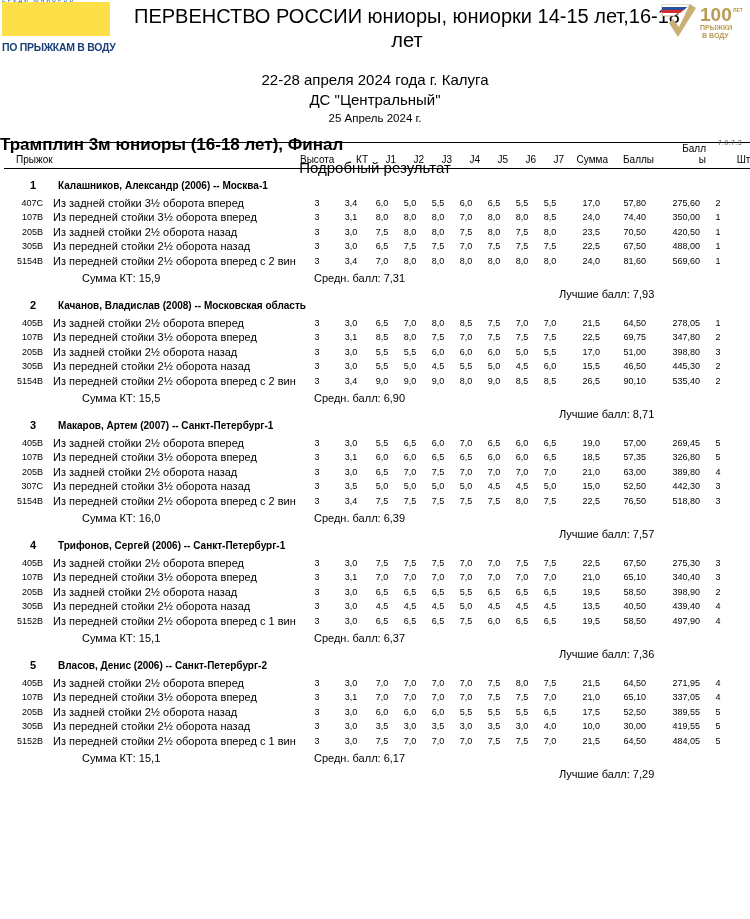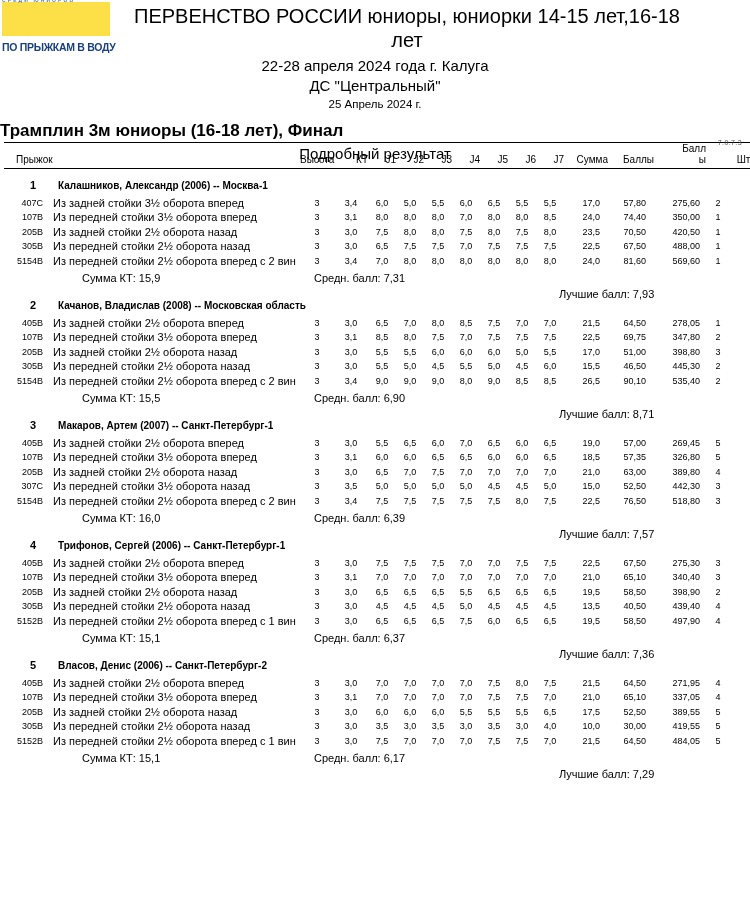--- a/index.html
+++ b/index.html
@@ -74,21 +74,21 @@
     padding: 4px 56px 0 120px;
     text-align: center;
     font-size: 20px;
     font-weight: normal;
     line-height: 24px;
   }
   .title-dates {
     text-align: center;
     font-size: 15px;
     line-height: 20px;
-    margin-top: 4px;
+    margin-top: 18px;
   }
   .title-venue {
     text-align: center;
     font-size: 15px;
     line-height: 20px;
   }
   .title-day {
     text-align: center;
     font-size: 11.5px;
     line-height: 16px;
@@ -197,20 +197,37 @@
 <body>
 
 <div class="page-header">
 
   <div class="logo-left">
     <div class="ll-line1">ПЕРВЕНСТВО РОССИИ</div>
     <div class="ll-line2">СРЕДИ ЮНИОРОВ</div>
     <div class="ll-line3">ПО ПРЫЖКАМ В ВОДУ</div>
   </div>
 
+  <div class="logo-right">
+    <svg width="86" height="42" viewBox="0 0 86 42" xmlns="http://www.w3.org/2000/svg">
+      <g>
+        <path d="M2 4 L30 4 L14 15 L2 15 Z" fill="#ffffff" stroke="#9a8a5a" stroke-width="0.6"></path>
+        <path d="M2 4 L30 4 L27 6 L2 6 Z" fill="#ffffff"></path>
+        <path d="M2 6 L27 6 L24 9 L2 9 Z" fill="#2c4fa0"></path>
+        <path d="M2 9 L24 9 L20 12 L2 12 Z" fill="#d42b2b"></path>
+        <path d="M30 3 L36 7 L18 36 L9 22 L13 18 L19 26 Z" fill="#c9b074"></path>
+      </g>
+      <g fill="#b99c52">
+        <text x="40" y="20" font-family="Liberation Sans, sans-serif" font-size="19" font-weight="bold">100</text>
+        <text x="73" y="11" font-family="Liberation Sans, sans-serif" font-size="5" font-weight="bold">ЛЕТ</text>
+        <text x="40" y="29" font-family="Liberation Sans, sans-serif" font-size="7" font-weight="bold">ПРЫЖКИ</text>
+        <text x="42" y="37" font-family="Liberation Sans, sans-serif" font-size="7" font-weight="bold">В ВОДУ</text>
+      </g>
+    </svg>
+  </div>
 
   <h1 class="title-main">ПЕРВЕНСТВО РОССИИ юниоры, юниорки 14-15 лет,16-18 лет</h1>
   <div class="title-dates">22-28 апреля 2024 года г. Калуга</div>
   <div class="title-venue">ДС "Центральный"</div>
   <div class="title-day">25 Апрель 2024 г.</div>
   <div class="title-event">Трамплин 3м юниоры (16-18 лет), Финал</div>
   <div class="title-sub">Подробный результат</div>
   <div class="version">7.0.7.3</div>
 </div>
 

